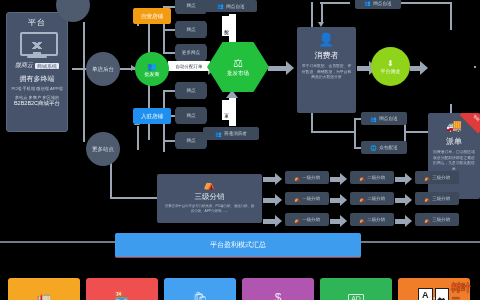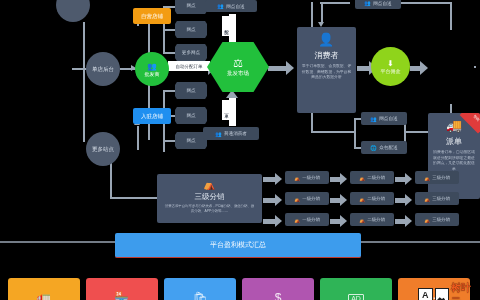--- a/index.html
+++ b/index.html
@@ -180,20 +180,36 @@
   <div class="abs ln" style="left:396px;top:147px;width:9px;height:1.5px;"></div>
   <div class="abs ln" style="left:311px;top:131px;width:44px;height:1.5px;"></div>
   <div class="abs ln" style="left:311px;top:108px;width:1.5px;height:24px;"></div>
   <div class="abs arw arw-u" style="left:308px;top:104px;"></div>
 
   <div class="abs ln" style="left:474px;top:66px;width:1.5px;height:1.5px;"></div>
 
   <div class="abs ln" style="left:110px;top:150px;width:1.5px;height:48px;"></div>
   <div class="abs ln" style="left:110px;top:197px;width:48px;height:1.5px;"></div>
 
+  <div class="abs platform" style="left:6px;top:12px;width:62px;height:120px;">
+    <div class="ttl">平台</div>
+    <div class="mon">
+      <div class="scr"></div>
+        <div class="stand"></div>
+        <div class="base"></div>
+    </div>
+    <div class="logo">
+      <span class="w">微商云</span>
+      <span class="b">商城系统</span>
+    </div>
+    <div class="h2">拥有多终端</div>
+    <div class="h3">PC端 手机端 微信端 APP端</div>
+    <div class="h4">多站点 多商户 多区域的</div>
+    <div class="h5">B2B2B2C商城平台</div>
+  </div>
 
   <div class="abs circ" style="left:56px;top:-12px;width:34px;height:34px;"></div>
   <div class="abs circ" style="left:86px;top:52px;width:34px;height:34px;">单店后台</div>
   <div class="abs circ" style="left:86px;top:132px;width:34px;height:34px;">更多站点</div>
 
   <div class="abs pill orange" style="left:133px;top:8px;width:38px;height:16px;">自营店铺</div>
   <div class="abs pill blue" style="left:133px;top:108px;width:38px;height:16px;">入驻店铺</div>
 
   <div class="abs gcirc" style="left:135px;top:52px;width:34px;height:34px;">
     <div class="ic">👥</div>

